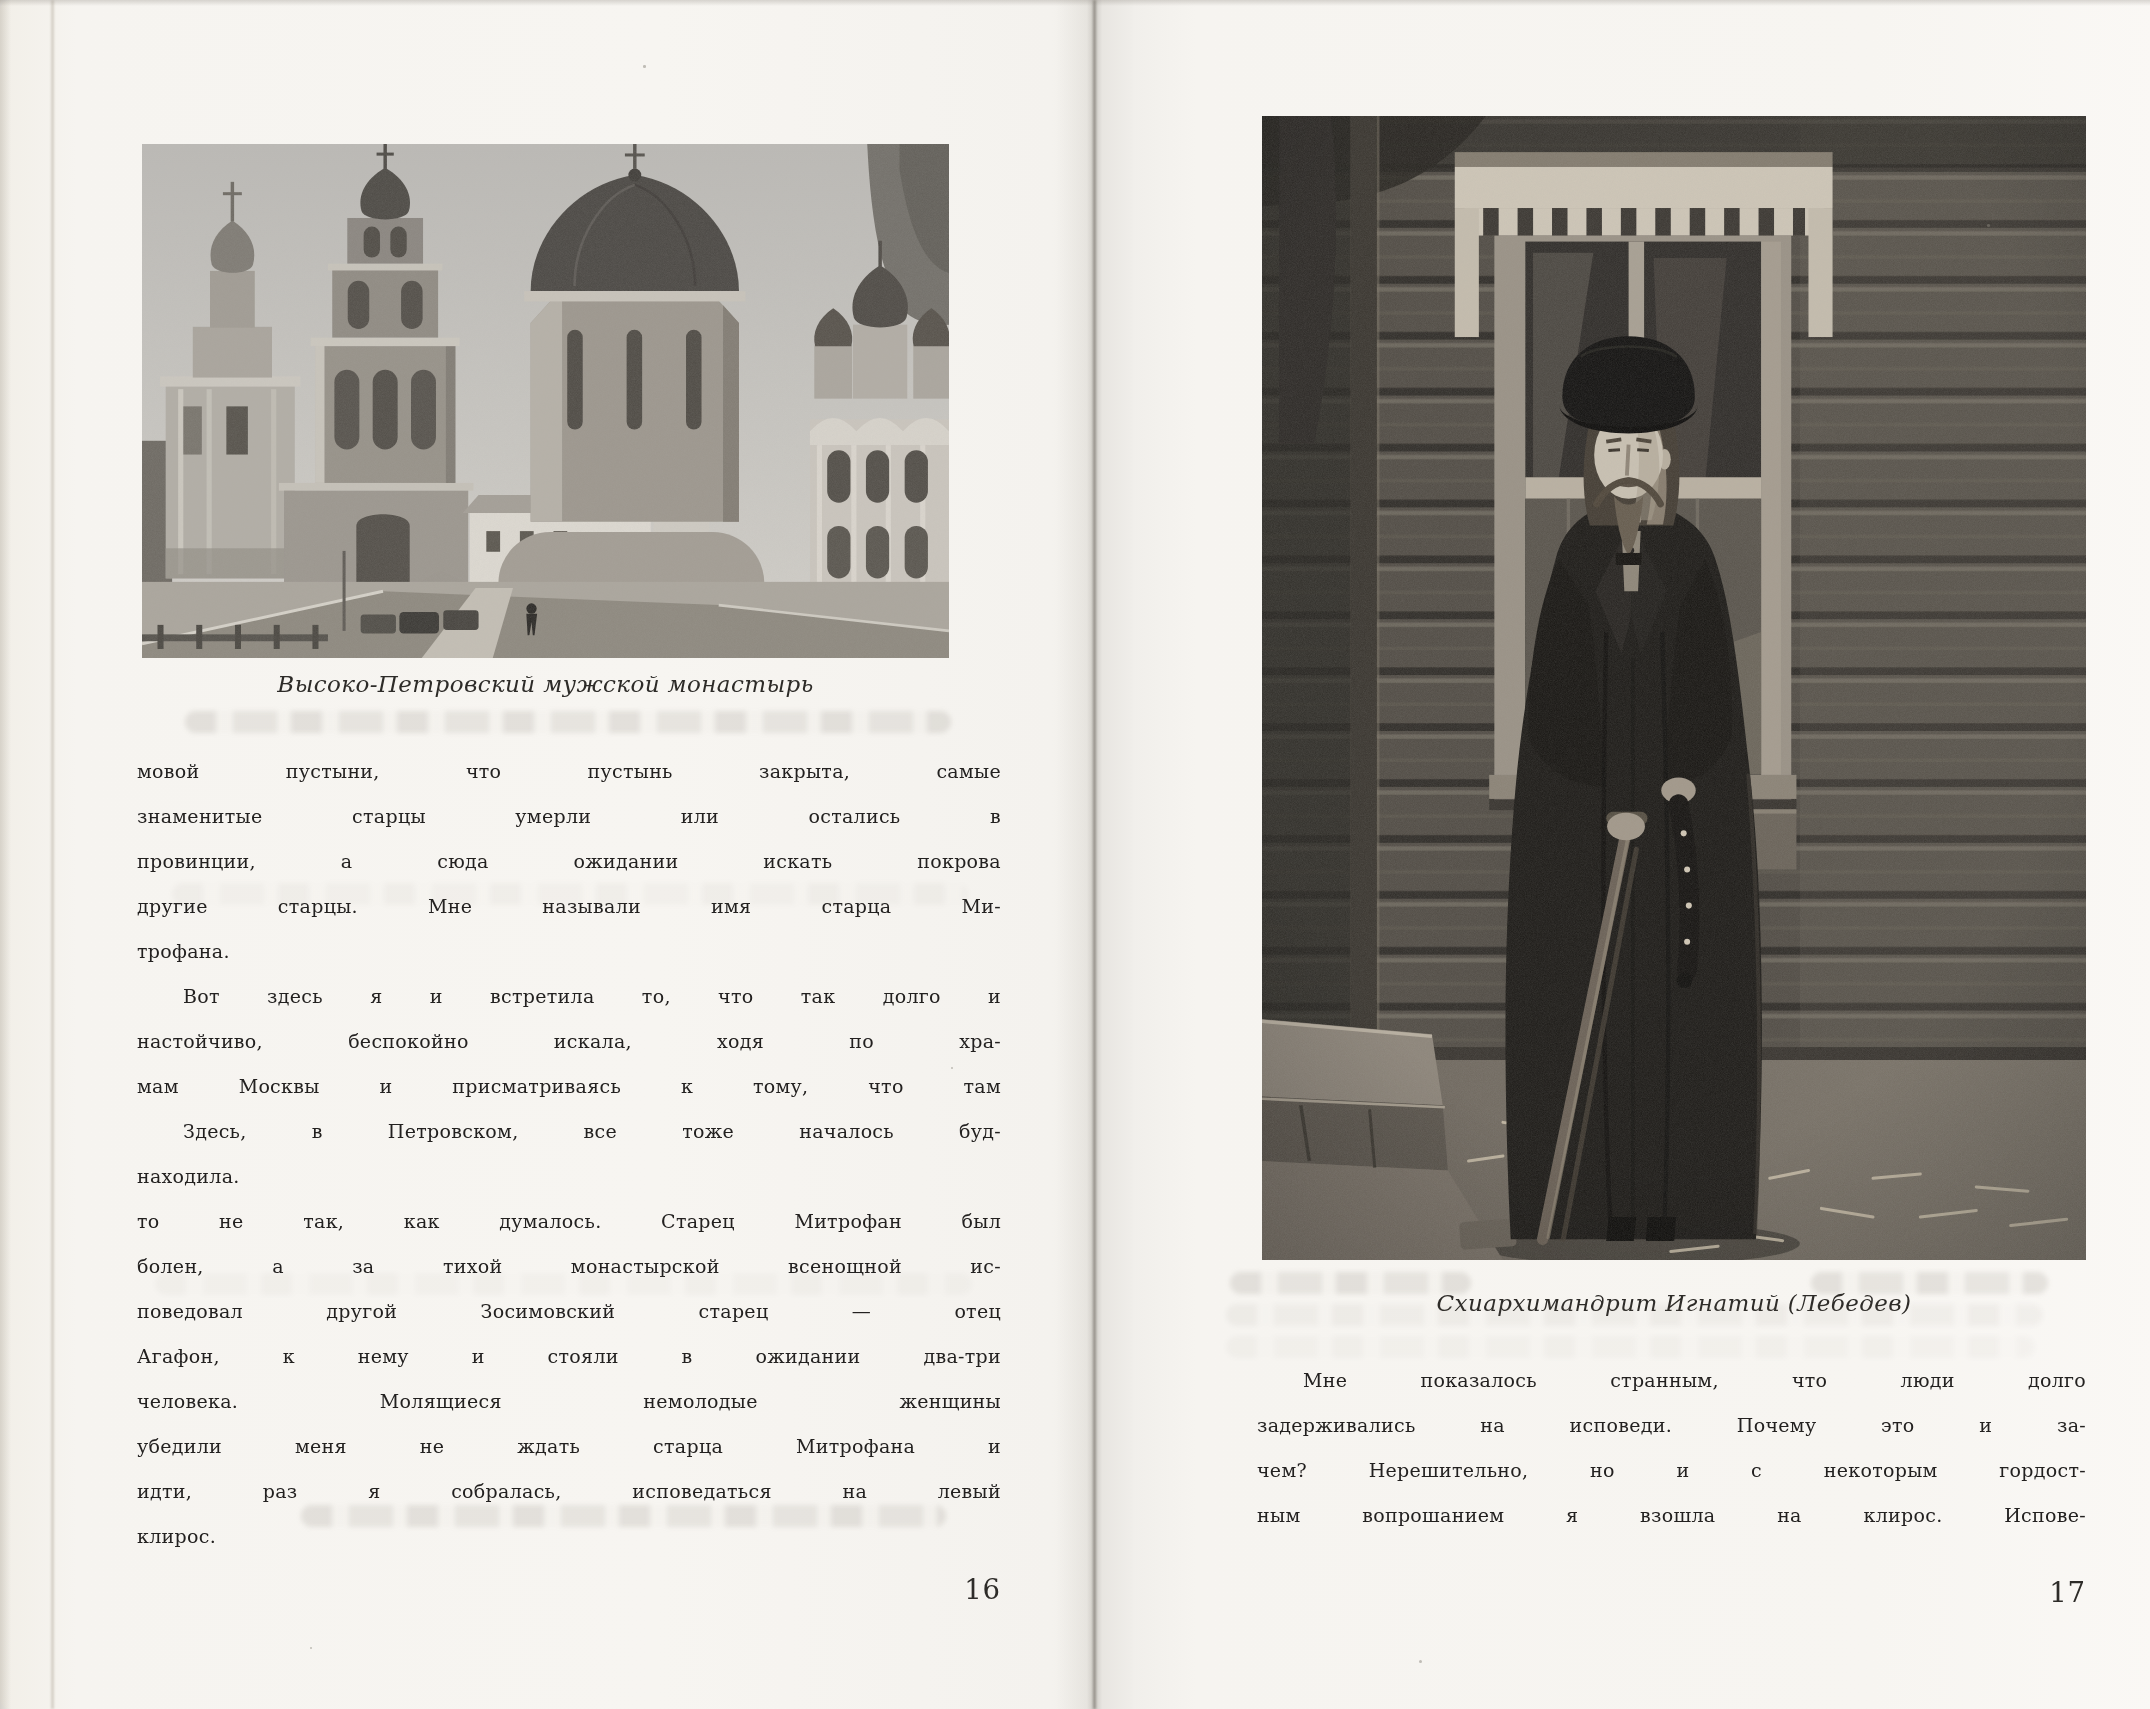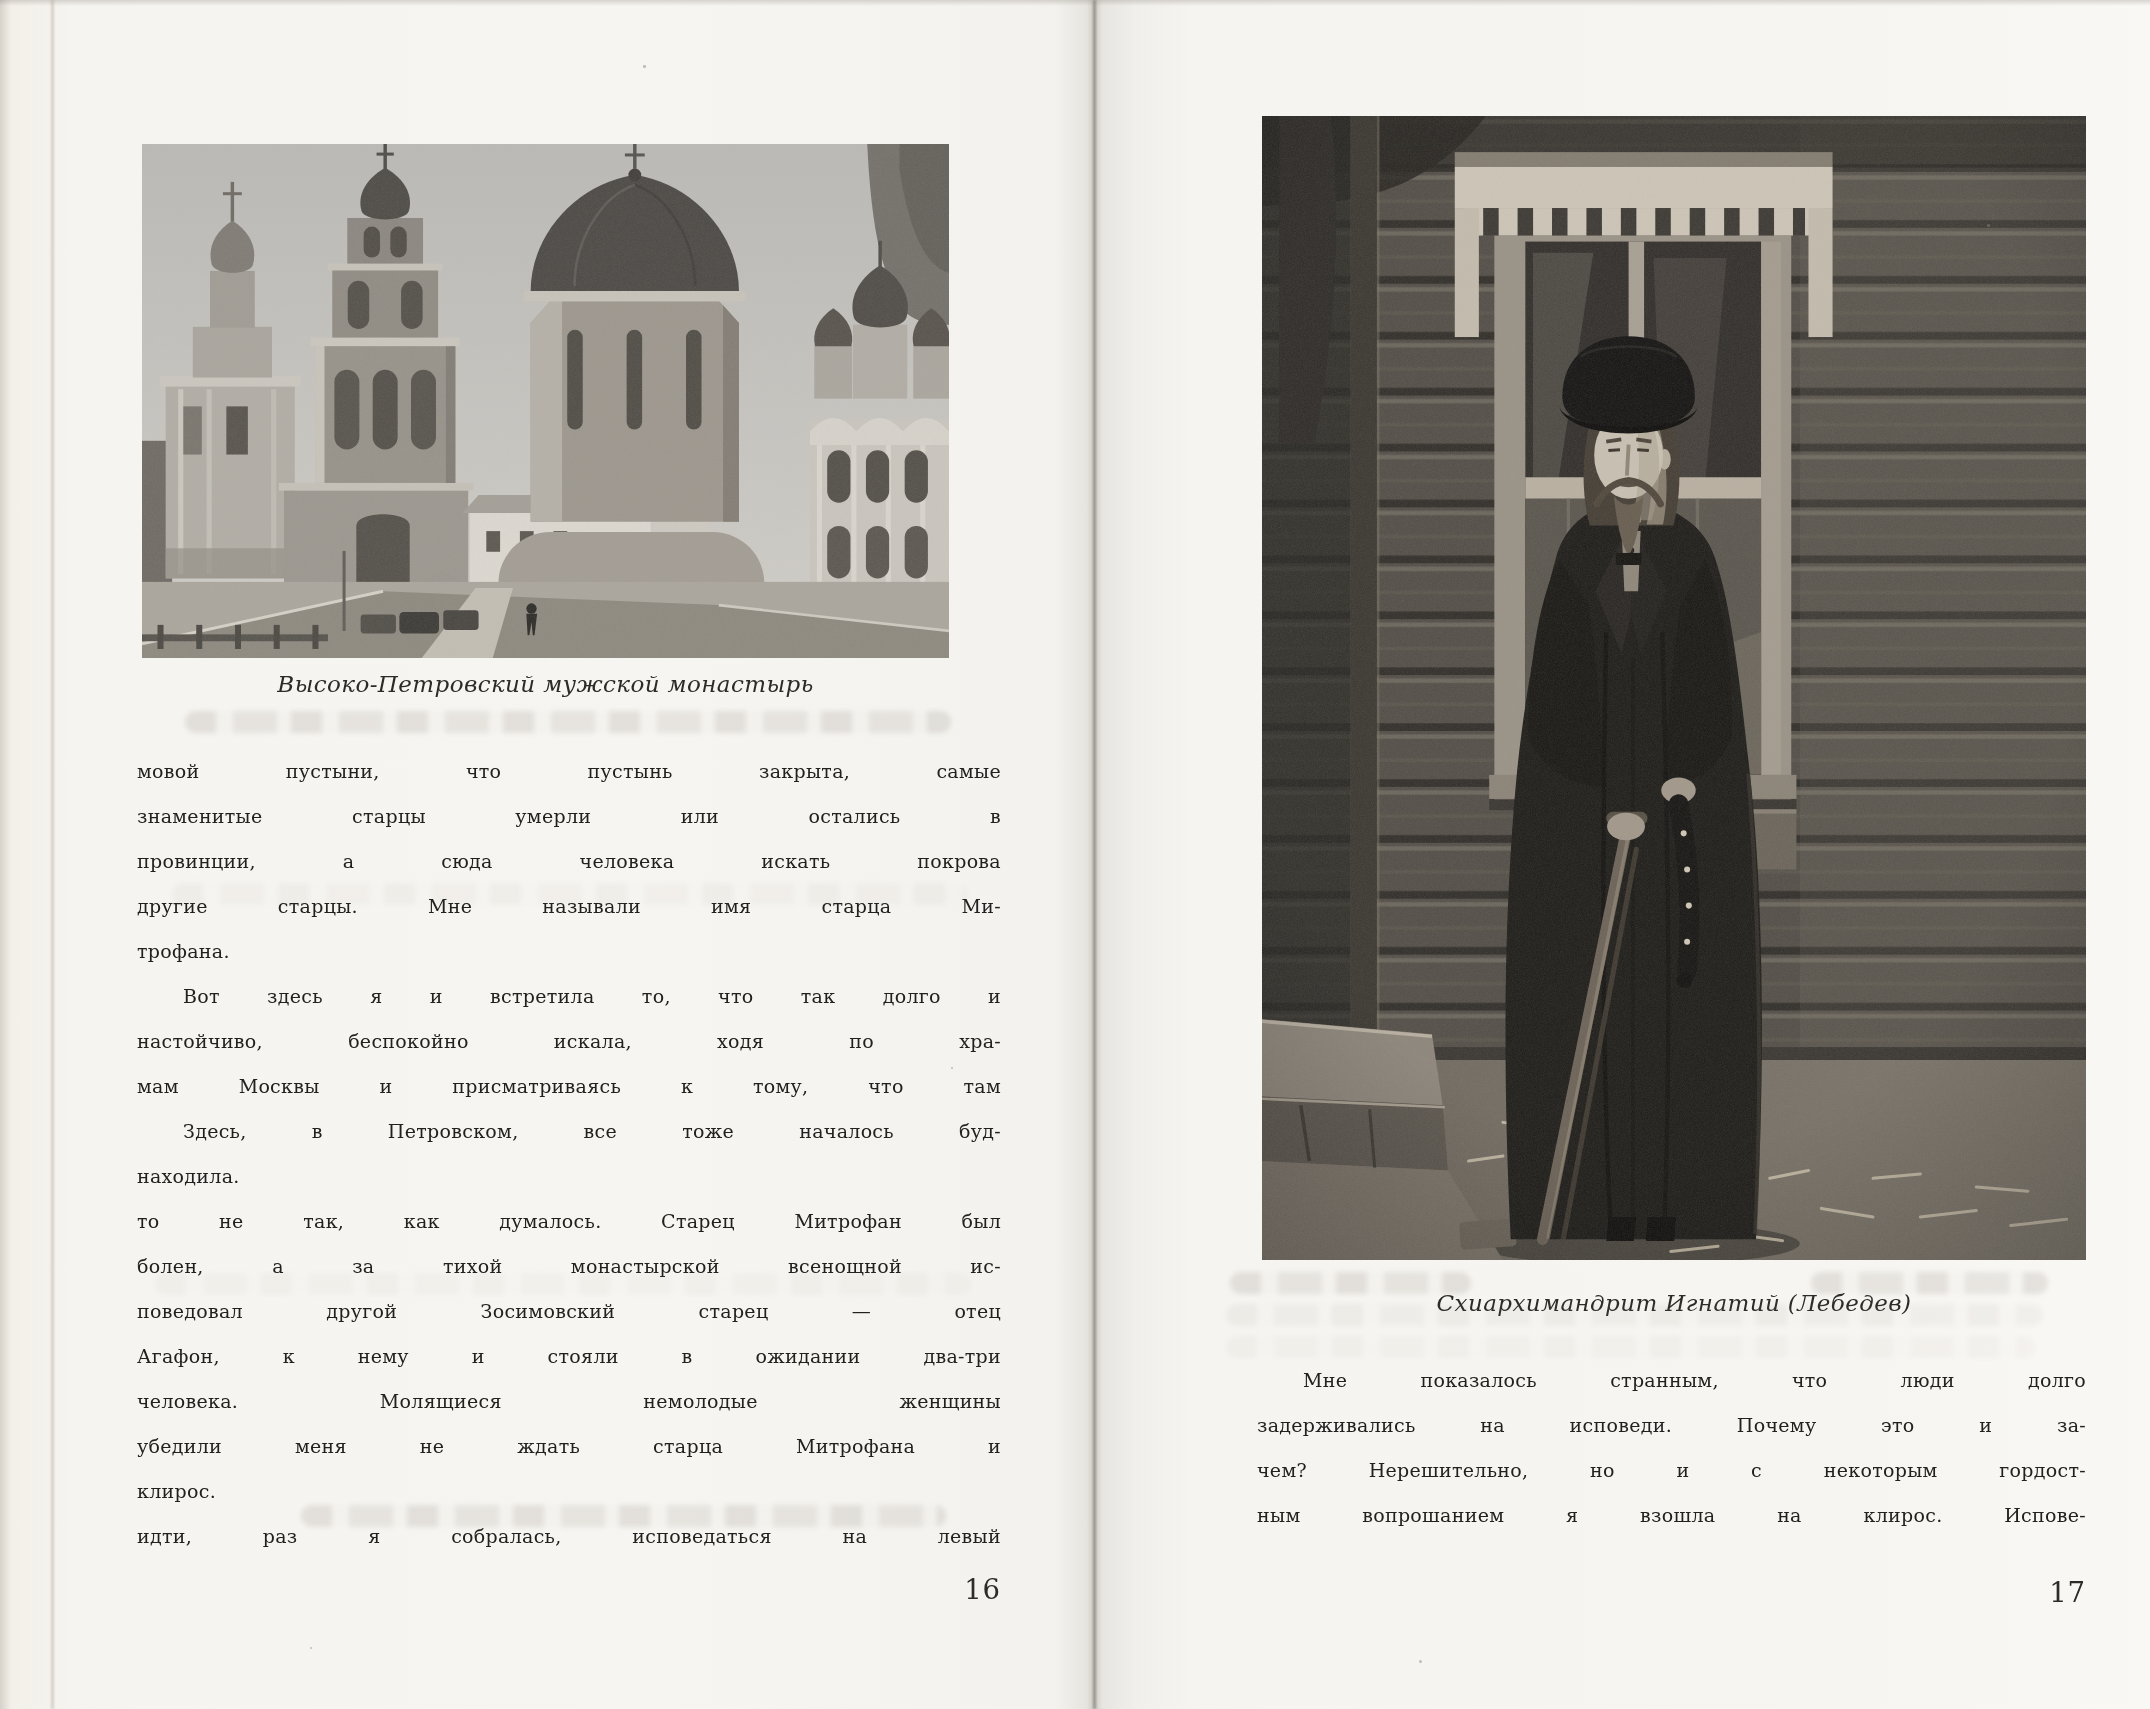--- a/index.html
+++ b/index.html
@@ -177,36 +177,36 @@
         </g>
         <rect width="1875" height="1195" filter="url(#grainL)" opacity="0.5"></rect>
       </svg>
     </figure>
 
     <div class="caption caption-left">Высоко-Петровский мужской монастырь</div>
 
     <div class="body-text body-left" id="left-body">
         <div class="text-line">мовой пустыни, что пустынь закрыта, самые</div>
         <div class="text-line">знаменитые старцы умерли или остались в</div>
-        <div class="text-line">провинции, а сюда человека искать покрова</div>
+        <div class="text-line">провинции, а сюда ожидании искать покрова</div>
         <div class="text-line">другие старцы. Мне называли имя старца Ми-</div>
         <div class="text-line line-end">трофана.</div>
         <div class="text-line line-indent">Вот здесь я и встретила то, что так долго и</div>
         <div class="text-line">настойчиво, беспокойно искала, ходя по хра-</div>
         <div class="text-line">мам Москвы и присматриваясь к тому, что там</div>
         <div class="text-line line-indent">Здесь, в Петровском, все тоже началось буд-</div>
         <div class="text-line line-end">находила.</div>
         <div class="text-line">то не так, как думалось. Старец Митрофан был</div>
         <div class="text-line">болен, а за тихой монастырской всенощной ис-</div>
         <div class="text-line">поведовал другой Зосимовский старец — отец</div>
         <div class="text-line">Агафон, к нему и стояли в ожидании два-три</div>
         <div class="text-line">человека. Молящиеся немолодые женщины</div>
         <div class="text-line">убедили меня не ждать старца Митрофана и</div>
+        <div class="text-line">идти, раз я собралась, исповедаться на левый</div>
         <div class="text-line line-end">клирос.</div>
-        <div class="text-line">идти, раз я собралась, исповедаться на левый</div>
       </div>
 
     <div class="pagenum pagenum-left">16</div>
   </div>
 
   <div class="page page-right">
 
     <figure class="photo photo-right">
       <svg viewBox="0 0 1915 2660" preserveAspectRatio="none">
         <defs>

